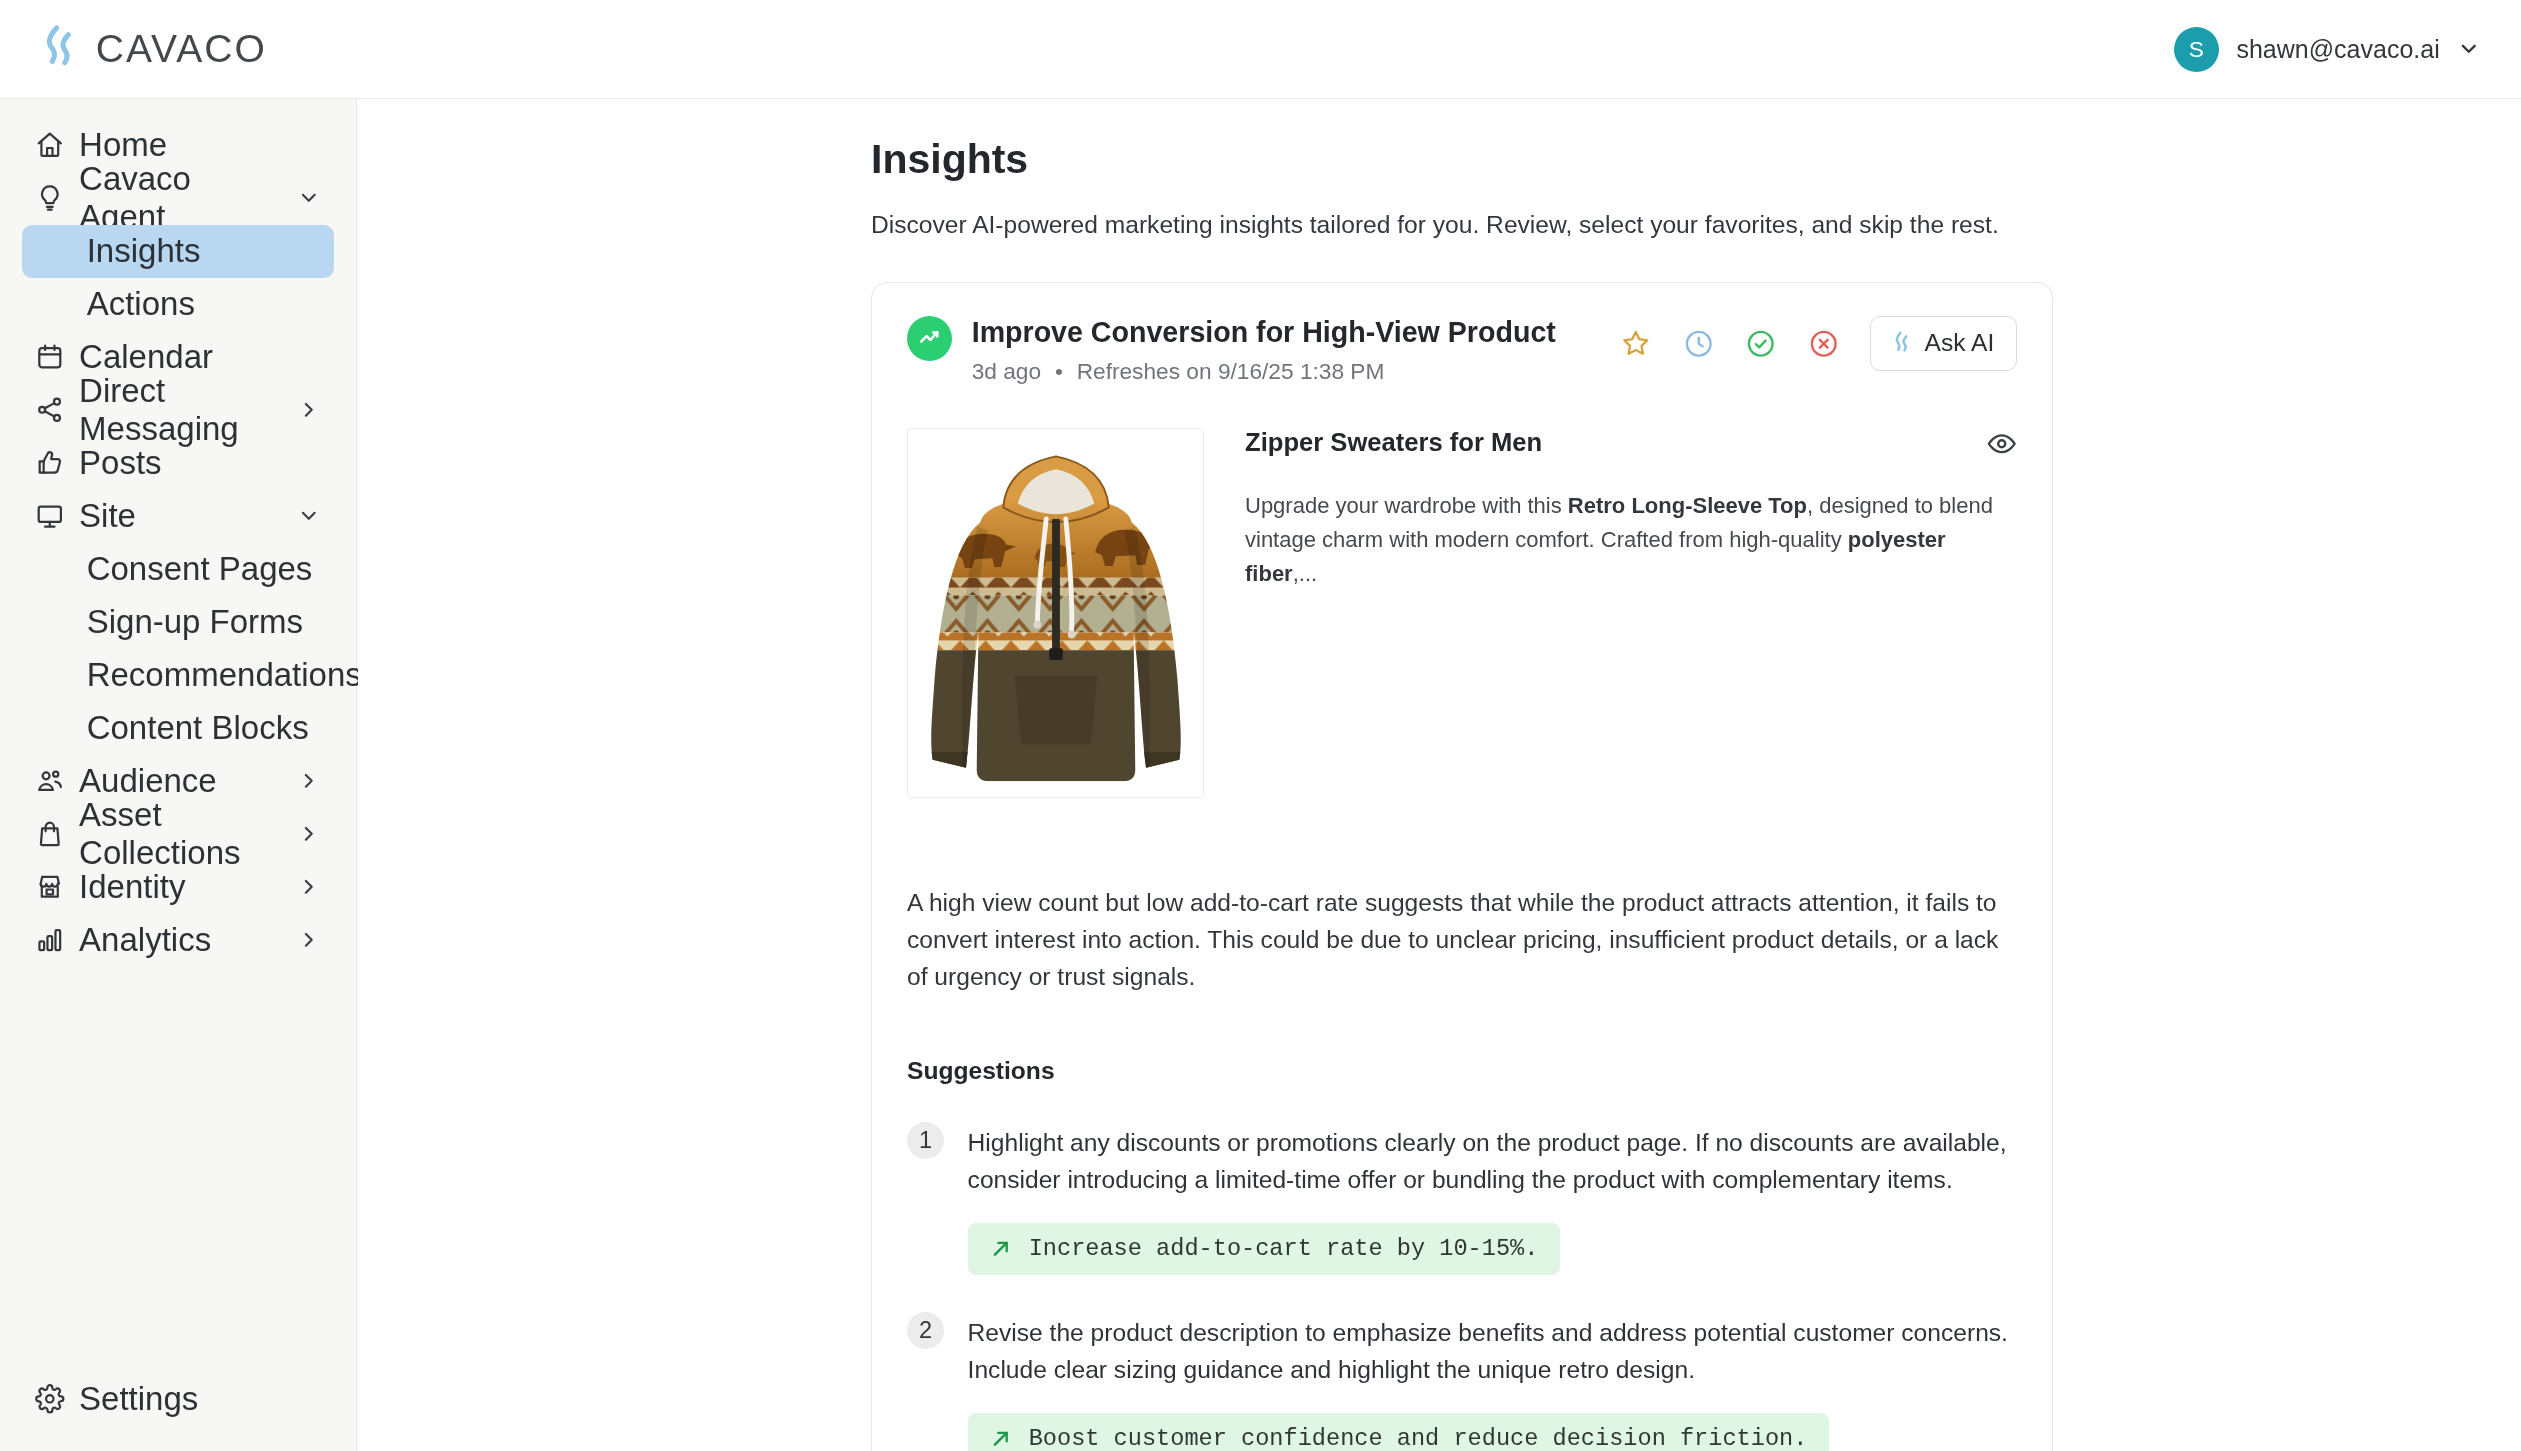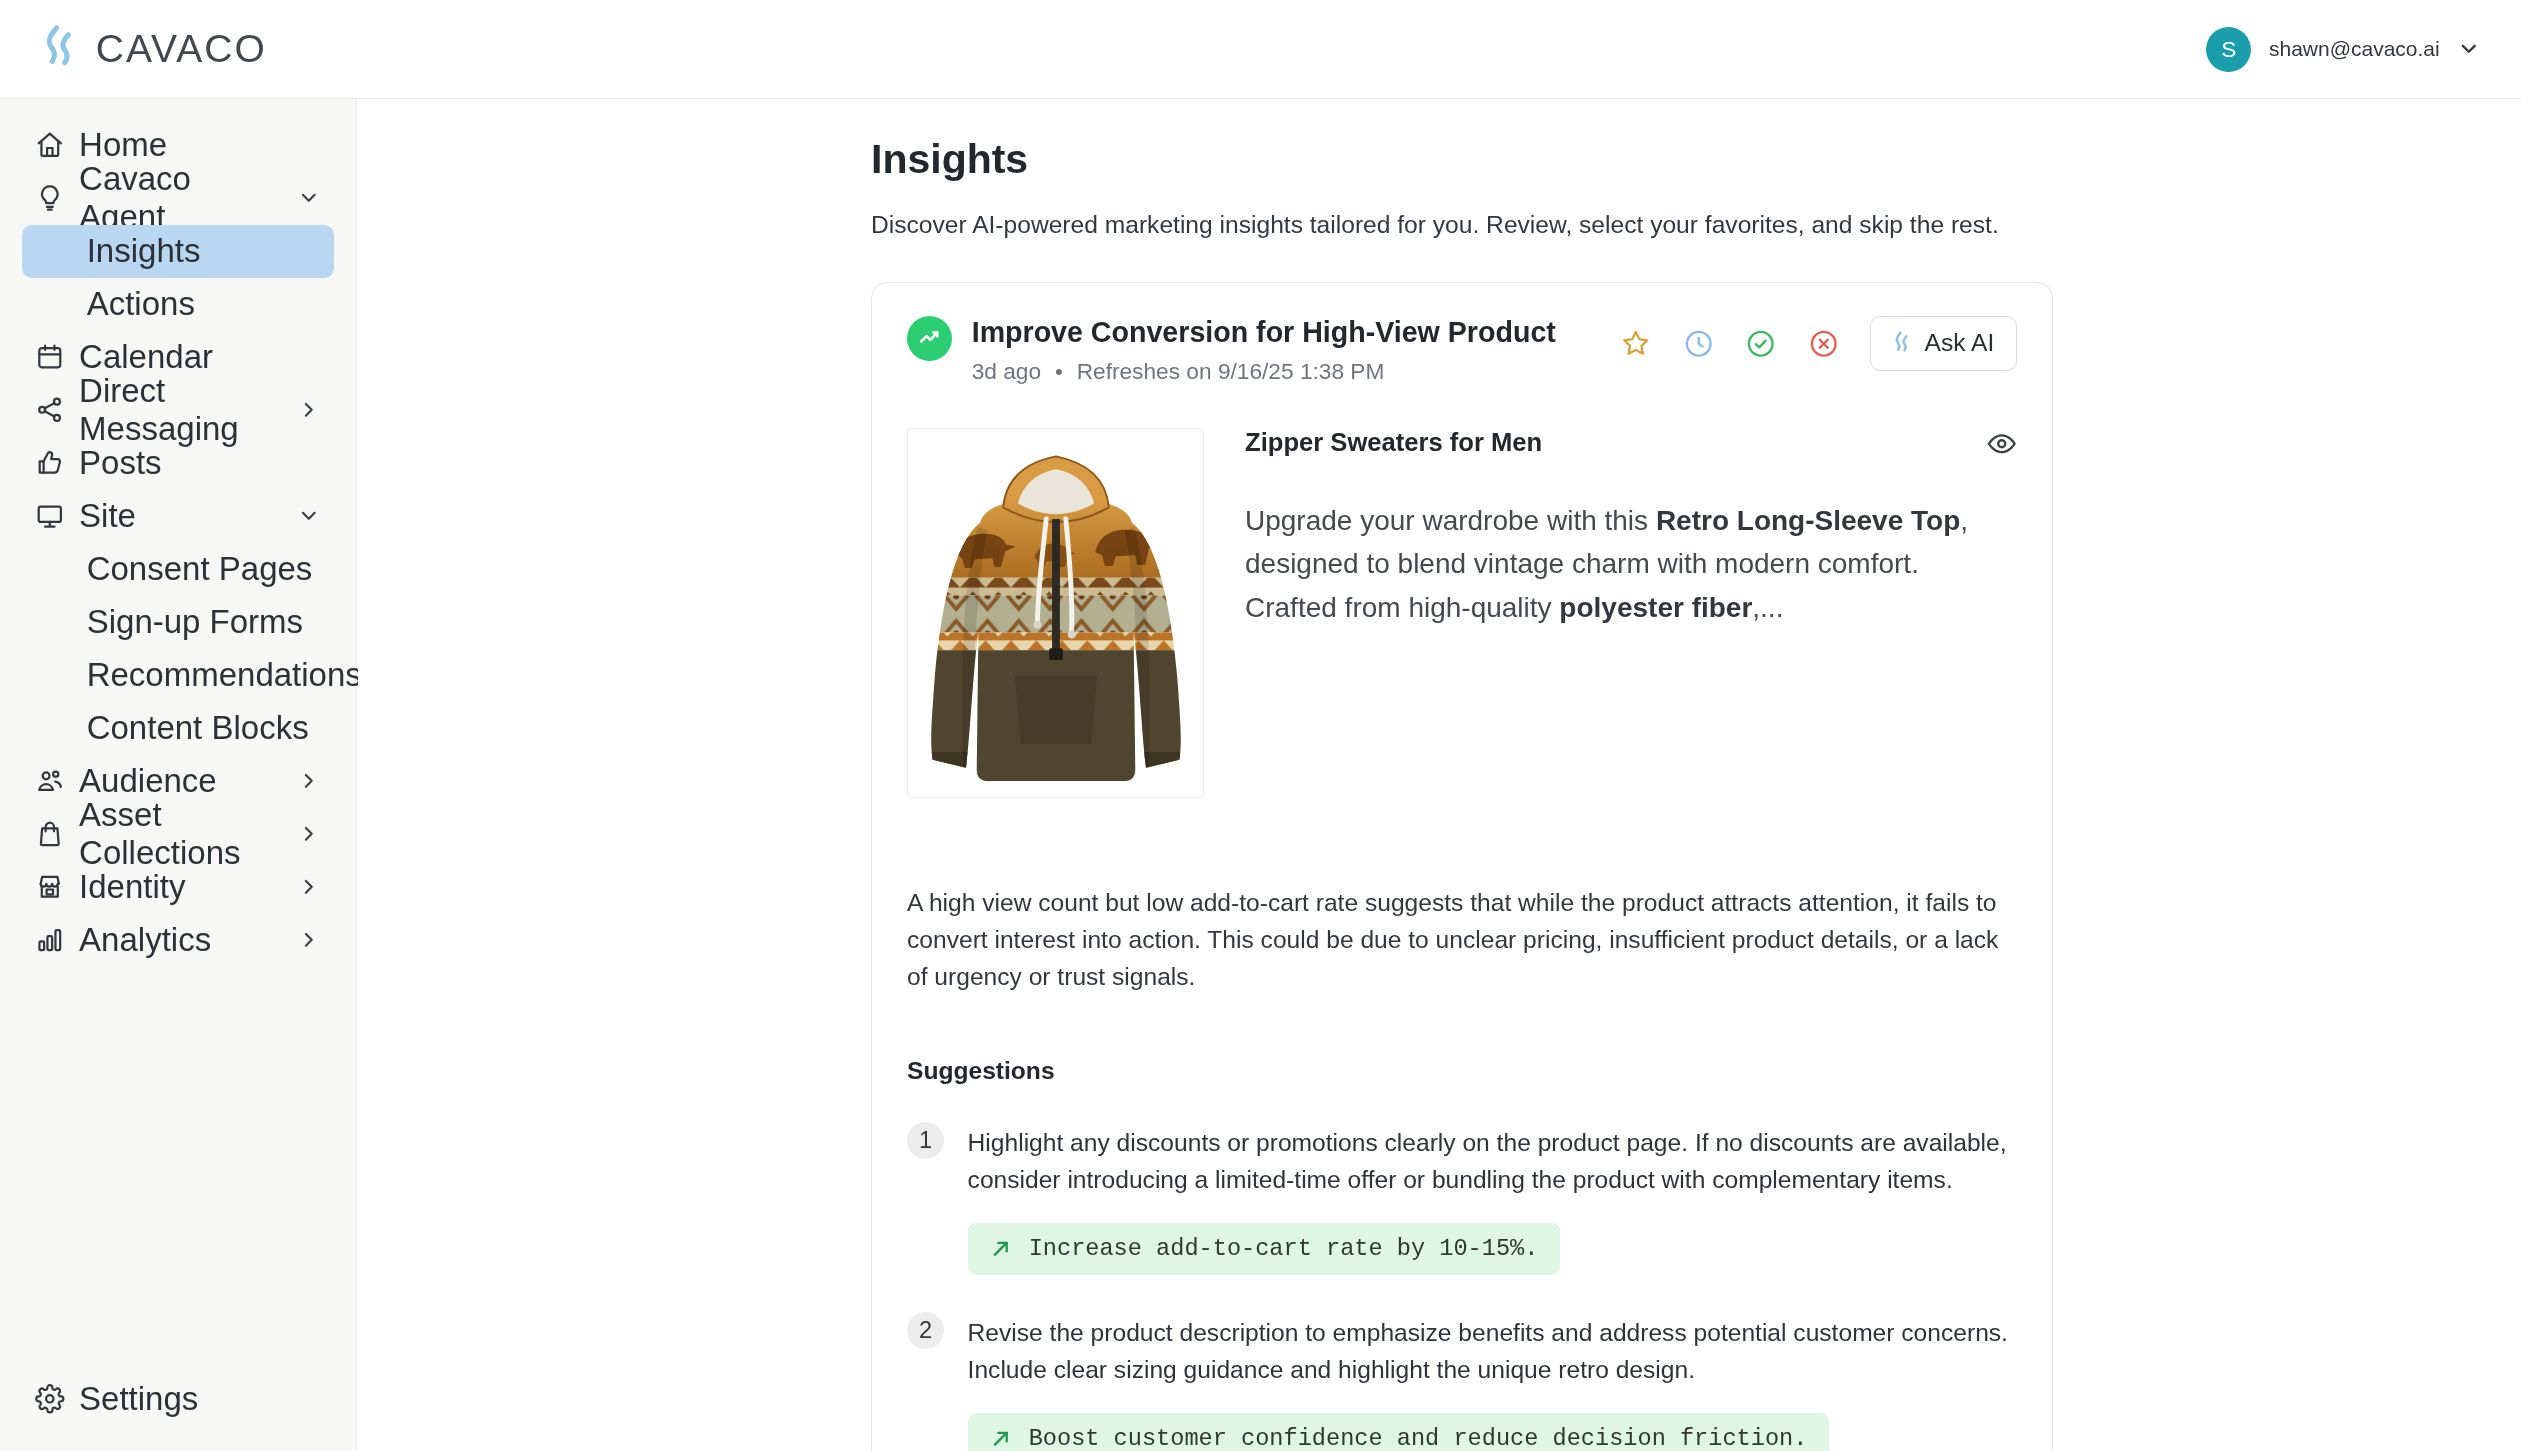--- a/index.html
+++ b/index.html
@@ -8,21 +8,21 @@
 
   
   .topbar { position:absolute; top:0; left:0; width:2522px; height:99px; background:#fff;
     border-bottom:1px solid #e7e7e5; display:flex; align-items:center; justify-content:space-between;
     padding:0 41px; z-index:5; }
   .logo { display:flex; align-items:center; gap:13.8px; }
   .logo-text { font-size:39px; font-weight:300; letter-spacing:2px; color:#43484d;text-align:center; }
   .userbox { display:flex; align-items:center; gap:17.7px; cursor:pointer; }
   .avatar { width:45px; height:45px; border-radius:50%; background:#1b9dab; color:#fff;
     display:flex; align-items:center; justify-content:center; font-size:22.7px; font-weight:500; }
-  .user-email { font-size:21px; color:#33373c; }
+  .user-email { font-size:25px; color:#33373c; }
 
   
   .sidebar { position:absolute; top:99px; left:0; width:357px; height:1352px; background:#f7f7f5;
     border-right:1px solid #e7e7e5; padding:19.7px 21.7px 25.6px 21.7px; display:flex; flex-direction:column; }
   .nav-item { height:53px; display:flex; align-items:center; gap:14px; padding:0 13.8px;
     border-radius:9.9px; font-size:33px; color:#2c3136; cursor:pointer; flex-shrink:0; }
   .nav-item .nicon { width:29.6px; height:29.6px; flex-shrink:0; color:#33373c; }
   .nav-item.child { padding-left:65px; }
   .nav-item.selected { background:#b9d7f1; }
   .nav-chevron { margin-left:auto; width:23.6px; height:23.6px; color:#3a3f45; flex-shrink:0; }
@@ -50,21 +50,21 @@
     border-radius:9.9px; padding:12.8px 21.7px; font-size:24.6px; color:#2b2f33; cursor:pointer;
     font-family:"Liberation Sans", sans-serif; }
 
   .product-row { margin-top:43px; display:flex; gap:41px; }
   .product-img { width:297px; height:370px; border:1px solid #ececea; border-radius:3.9px;
     background:#fff; overflow:hidden; flex-shrink:0; }
   .product-info { flex:1; }
   .product-head { display:flex; align-items:flex-start; justify-content:space-between; }
   .product-name { font-size:25.6px; font-weight:600; color:#24272b; }
   .eye-btn { width:31.5px; height:31.5px; background:none; border:none; padding:0; cursor:pointer; color:#3c4146; }
-  .product-desc { margin-top:39px; font-size:28px; line-height:1.55; color:#45494e; max-width:818px; }
+  .product-desc { margin-top:29px; font-size:22px; line-height:1.55; color:#45494e; max-width:818px; }
   .product-desc b { color:#34383d; }
 
   .analysis { margin-top:87px; font-size:24.6px; line-height:1.5; color:#33373c; max-width:1123px; }
   .sugg-heading { margin-top:61px; font-size:24.6px; font-weight:600; color:#24272b; }
   .sugg-item { margin-top:37px; display:flex; gap:23.6px; }
   .sugg-num { width:37px; height:37px; border-radius:50%; background:#ececec; flex-shrink:0;
     display:flex; align-items:center; justify-content:center; font-size:23.6px; color:#33373c; }
   .sugg-body { padding-top:3px; }
   .sugg-text { font-size:24.6px; line-height:1.5; color:#2f3338; max-width:1054px; }
   .impact-pill { margin-top:23.6px; display:inline-flex; align-items:center; gap:15.8px;

